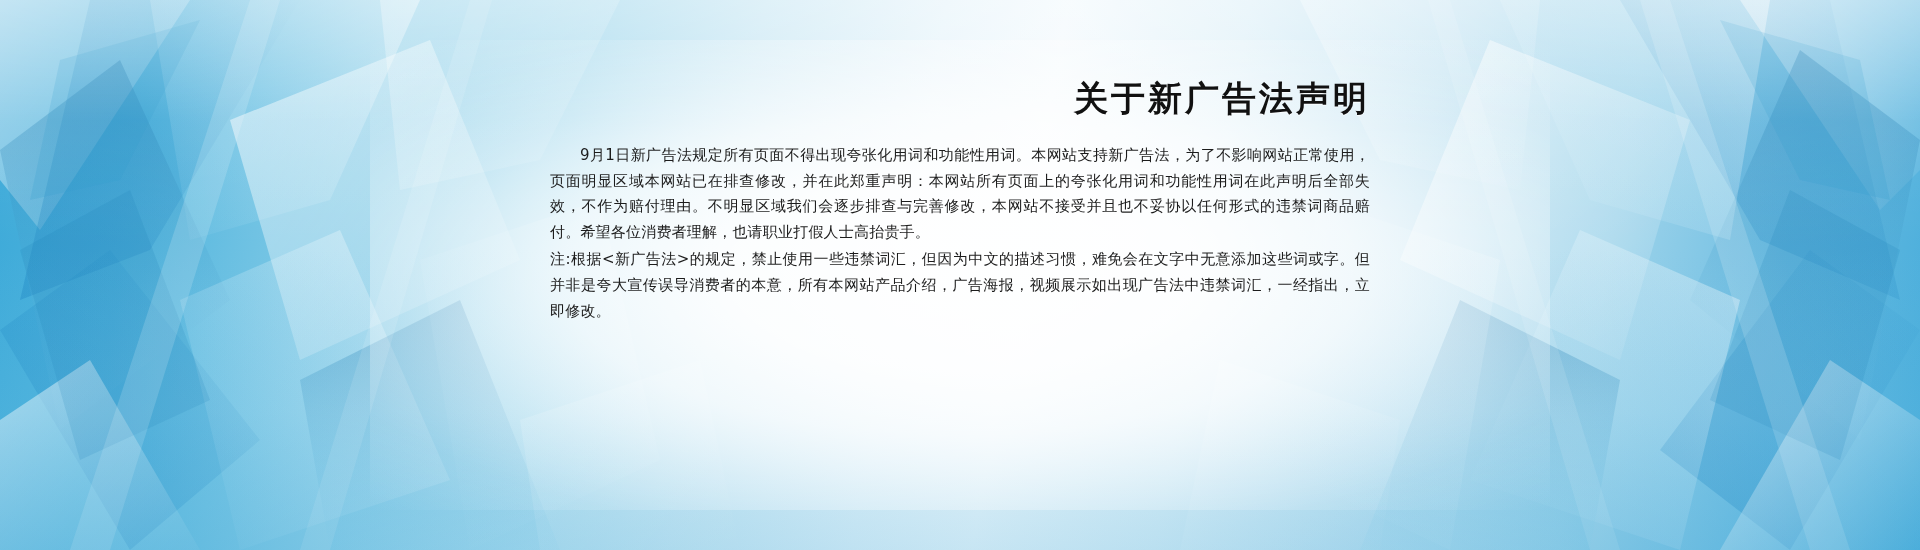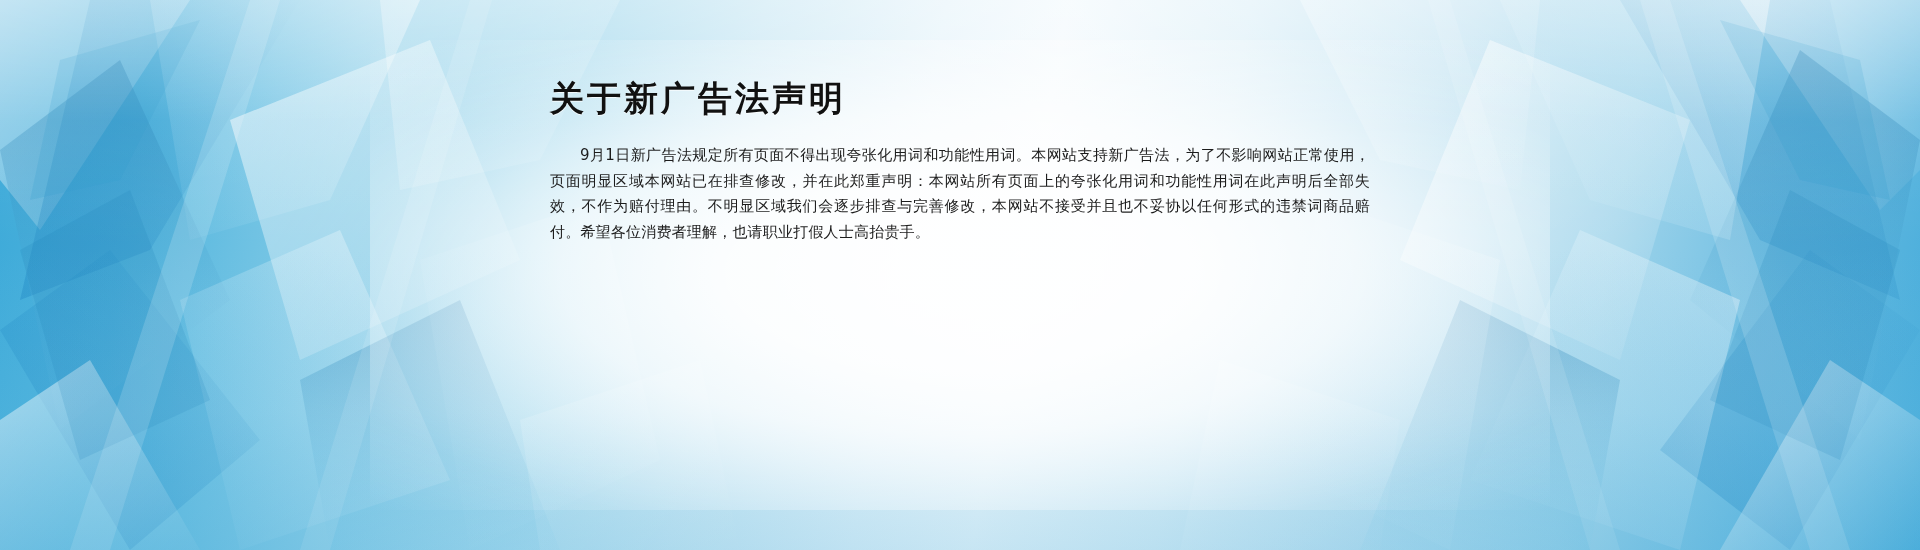--- a/index.html
+++ b/index.html
@@ -70,21 +70,21 @@
     position: absolute;
     left: 50%;
     top: 0;
     transform: translateX(-50%);
     width: 820px;
     height: 100%;
     box-sizing: border-box;
     padding-top: 78px;
   }
   .title {
-    text-align: left;
+    text-align: right;
     font-size: 34px;
     line-height: 1.2;
     font-weight: bold;
     color: #111111;
     letter-spacing: 3px;
     margin: 0 0 24px 0;
     text-shadow: 0 1px 0 rgba(255,255,255,0.7);
   }
   .para {
     font-size: 15px;
@@ -168,15 +168,16 @@
   </svg>
 
   <div class="bg-vert"></div>
   <div class="glow"></div>
 
   <div class="content">
     <h1 class="title">关于新广告法声明</h1>
 
     <p class="para indent">9月1日新广告法规定所有页面不得出现夸张化用词和功能性用词。本网站支持新广告法，为了不影响网站正常使用，页面明显区域本网站已在排查修改，并在此郑重声明：本网站所有页面上的夸张化用词和功能性用词在此声明后全部失效，不作为赔付理由。不明显区域我们会逐步排查与完善修改，本网站不接受并且也不妥协以任何形式的违禁词商品赔付。希望各位消费者理解，也请职业打假人士高抬贵手。</p>
 
+    <p class="para">注:根据&lt;新广告法&gt;的规定，禁止使用一些违禁词汇，但因为中文的描述习惯，难免会在文字中无意添加这些词或字。但并非是夸大宣传误导消费者的本意，所有本网站产品介绍，广告海报，视频展示如出现广告法中违禁词汇，一经指出，立即修改。</p>
   </div>
 
 </div>
 
 </body></html>

